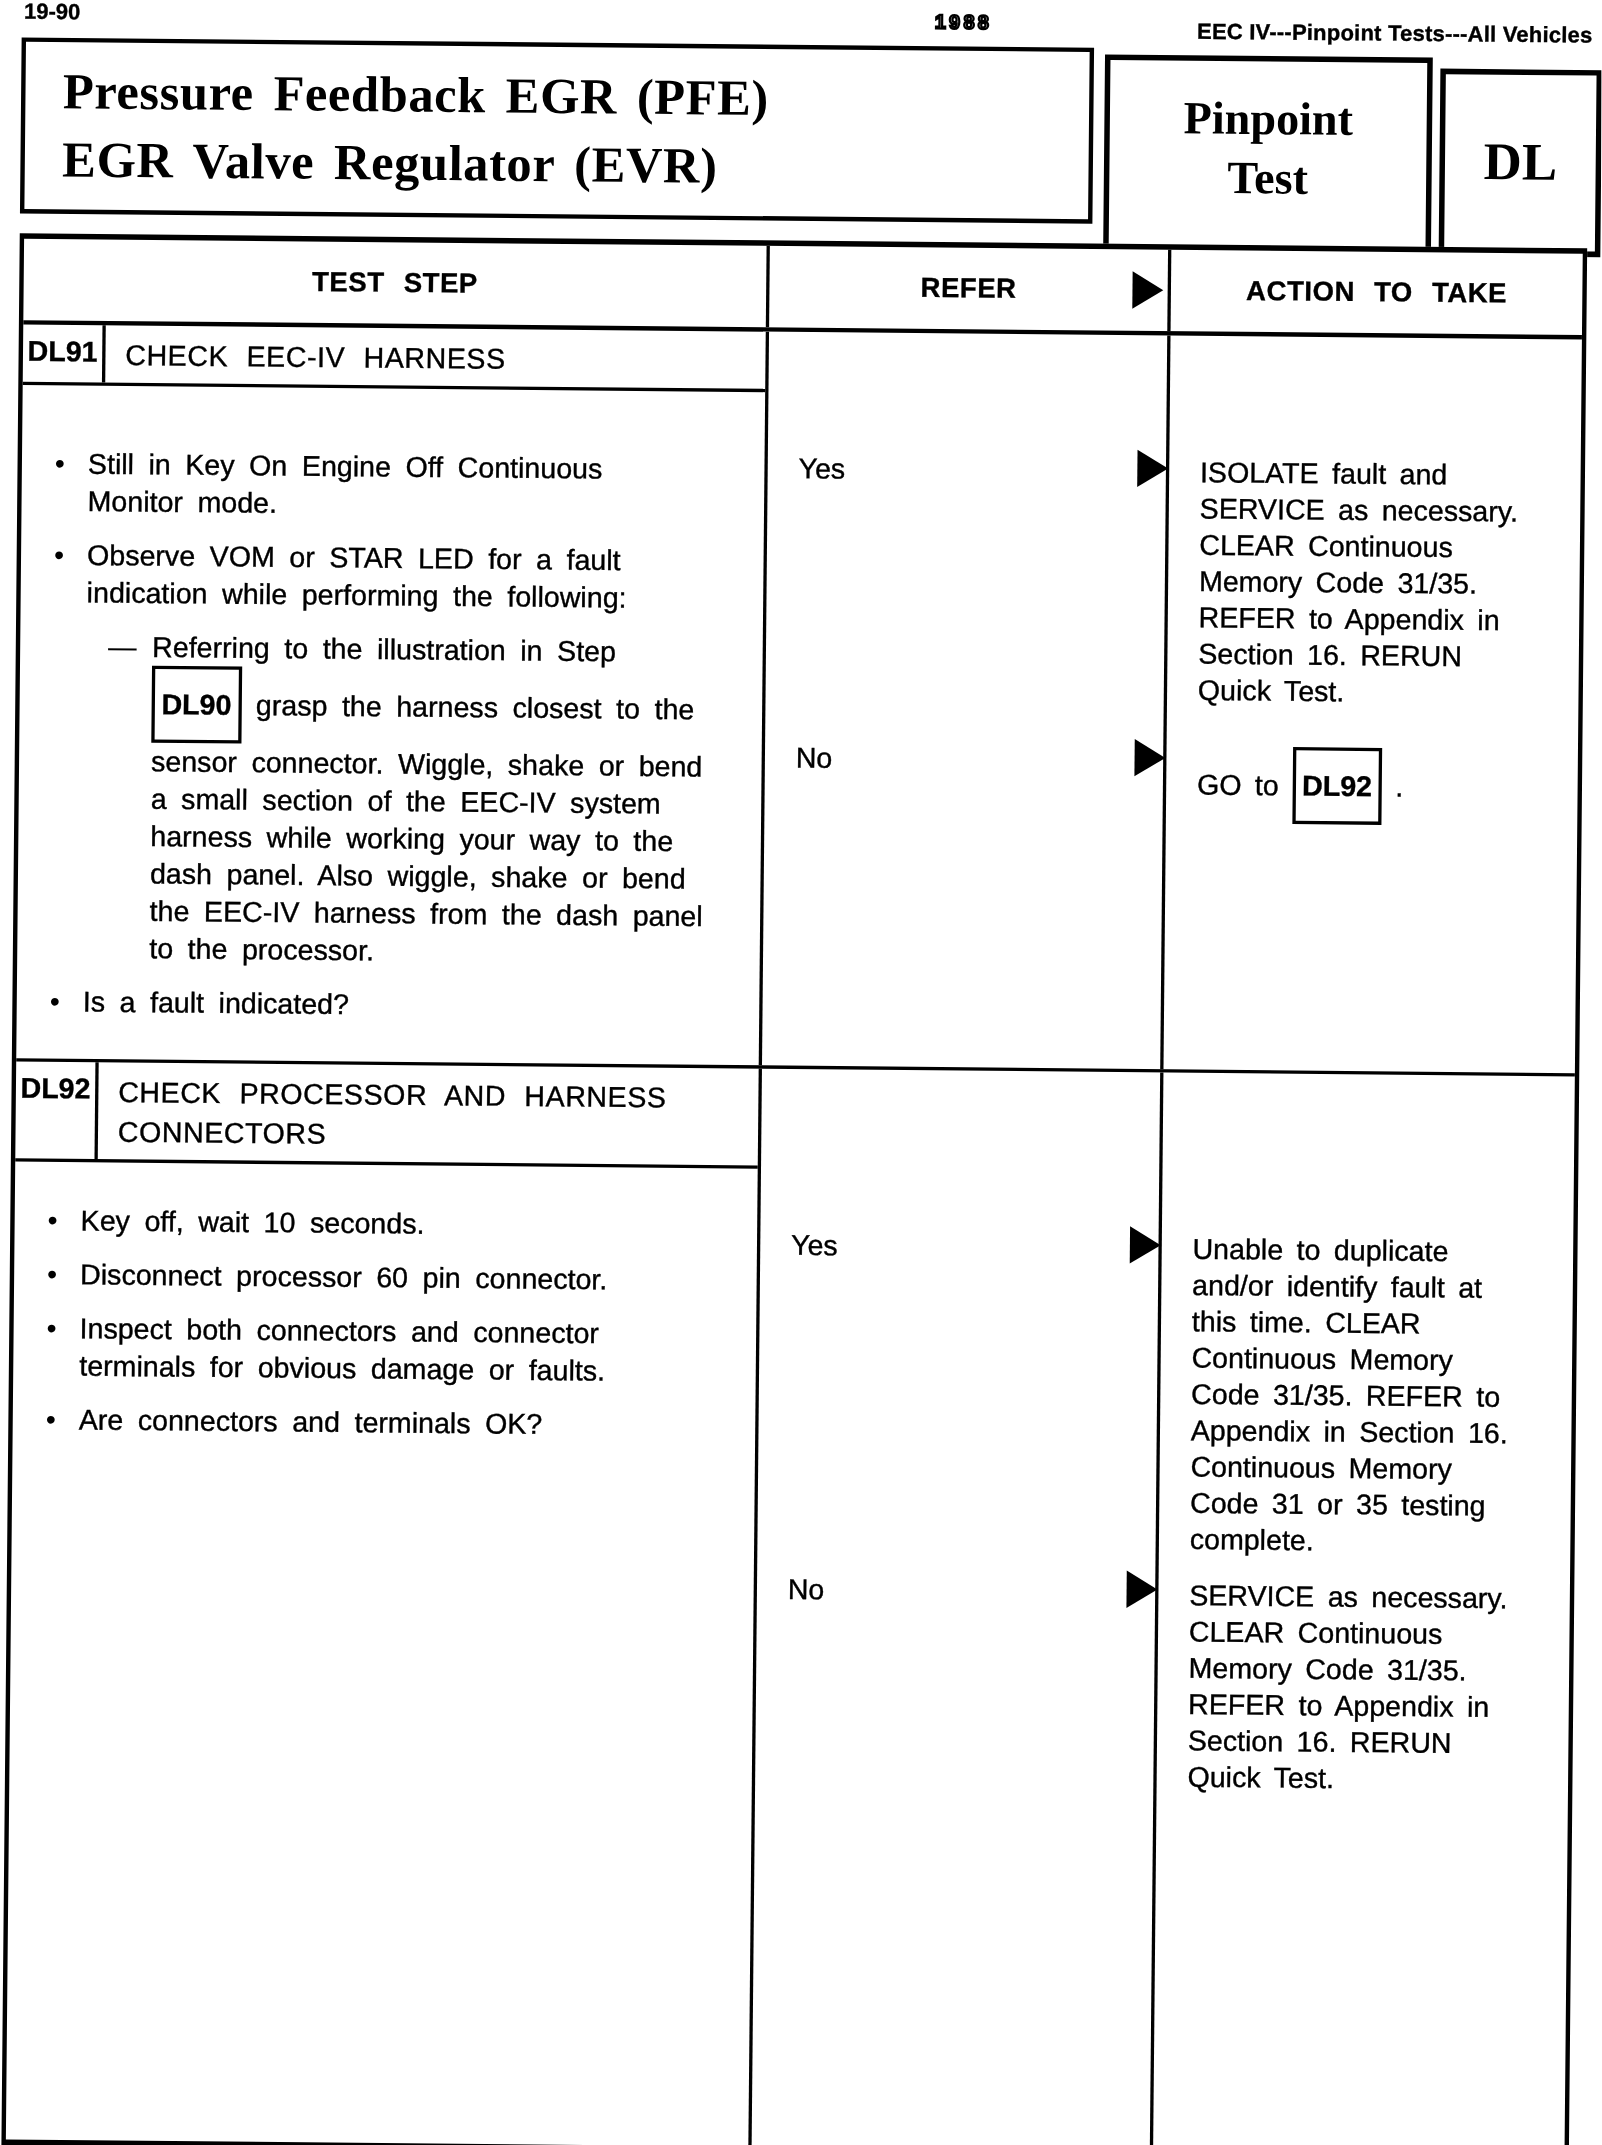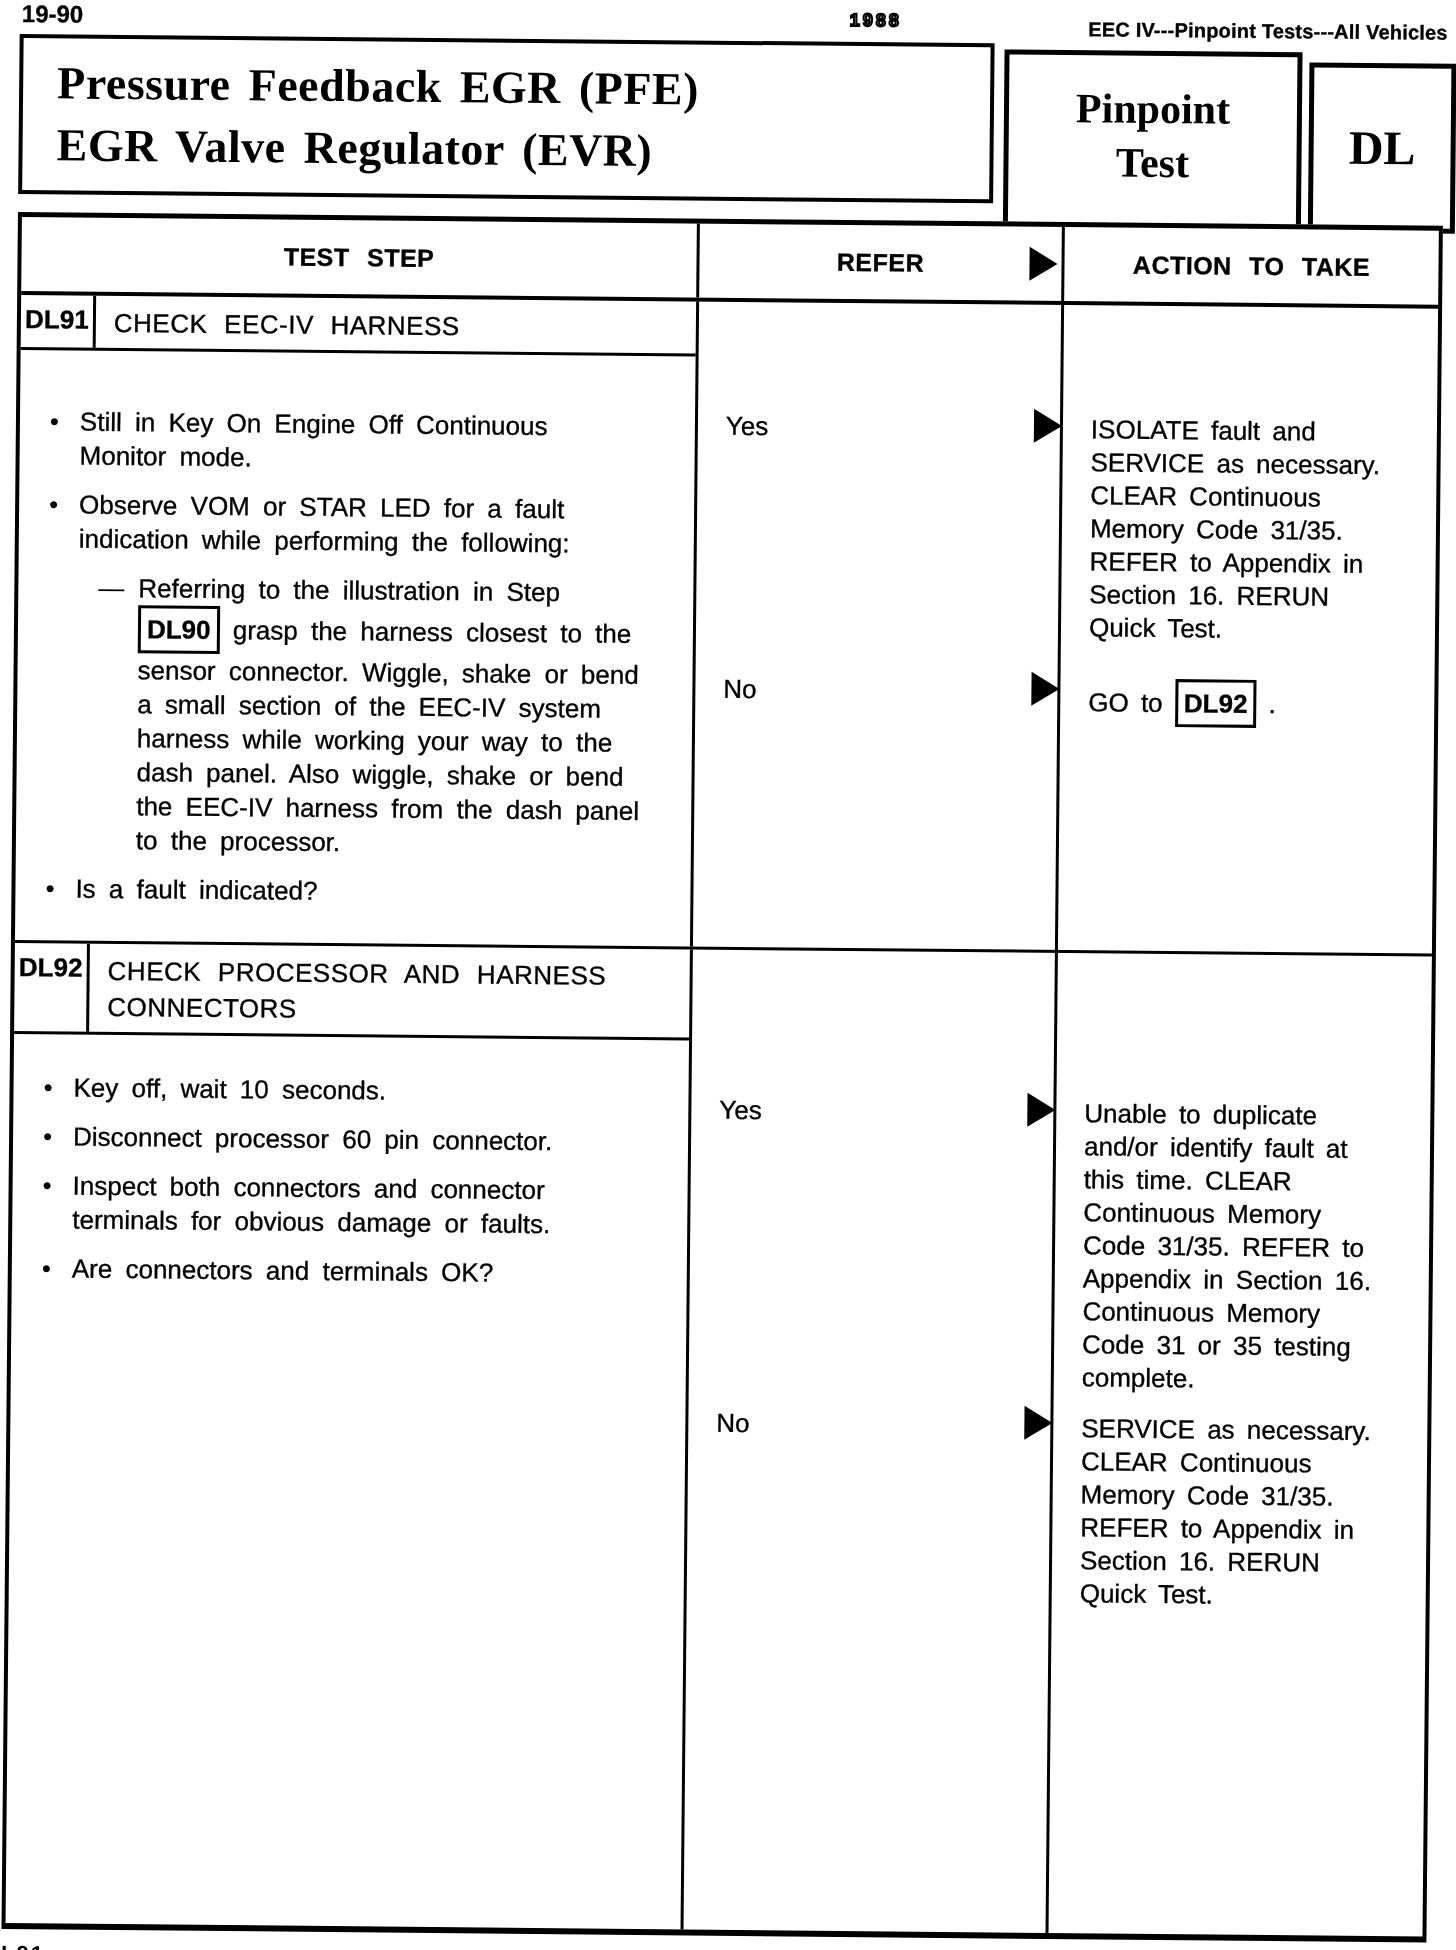--- a/index.html
+++ b/index.html
@@ -2,21 +2,21 @@
 <html><head>
 <meta charset="utf-8">
 <style>
   html,body{margin:0;padding:0;background:#fff;}
   #page{position:relative;width:1456px;height:1950px;background:#fff;overflow:hidden;
         font-family:"Liberation Sans","DejaVu Sans",sans-serif;color:#000;}
   #sheet{position:absolute;inset:0;transform:rotate(0.55deg);transform-origin:20px 0;}
   .t{-webkit-text-stroke:0.35px #000;}
 
   
-  #pageNum{position:absolute;left:22px;top:0px;font-size:24px;font-weight:700;}
+  #pageNum{position:absolute;left:22px;top:0px;font-size:20px;font-weight:700;}
   #stamp{position:absolute;left:850px;top:2px;font-size:18px;font-weight:800;letter-spacing:3px;
          color:#9a9a9a;-webkit-text-stroke:2px #000;}
   #hdrRight{position:absolute;right:8px;top:8px;font-size:20px;font-weight:700;letter-spacing:0.2px;}
 
   
   #boxes{position:absolute;left:20px;top:34px;width:1427px;height:196px;}
   #titleBox{position:absolute;left:0;top:0;width:967px;height:152px;border:4px solid #000;}
   #titleBox .tl{padding:14px 0 0 34px;font-family:"Liberation Serif","DejaVu Serif",serif;
     font-weight:700;font-size:46px;line-height:62px;letter-spacing:0.5px;word-spacing:6px;}
   #ppBox{position:absolute;left:985px;top:6px;width:288px;height:172px;border:5px solid #000;
@@ -45,21 +45,21 @@
   .label-row{display:flex;border-bottom:3px solid #000;}
   .sid{width:72px;border-right:3px solid #000;text-align:center;font-weight:700;font-size:26px;
        padding-top:9px;flex:none;}
   .stitle{padding:9px 6px 7px 18px;font-size:26px;line-height:36px;white-space:pre-line;
           letter-spacing:0.5px;word-spacing:9px;}
   .bullets{padding:0 8px 20px 16px;font-size:26px;line-height:34px;word-spacing:6px;}
   .b{position:relative;padding-left:44px;margin-bottom:15px;white-space:pre-line;}
   .b .mk{position:absolute;left:14px;top:0;}
   .b.dash{padding-left:104px;}
   .b.dash .mk{left:64px;}
-  .ref{display:inline-block;border:3px solid #000;padding:6px 6px;font-weight:700;line-height:30px;}
+  .ref{display:inline-block;border:3px solid #000;padding:17px 6px;font-weight:700;line-height:30px;}
 
   .step-mid{width:365px;border-left:3px solid #000;box-sizing:border-box;position:relative;}
   .res{position:relative;padding-left:28px;font-size:26px;line-height:33px;}
   .res .arrowhead{position:absolute;right:-2px;top:-4px;}
   .step-right{flex:1;border-left:3px solid #000;box-sizing:border-box;}
   .act{padding-left:28px;padding-right:8px;font-size:26px;line-height:33px;white-space:pre-line;
        word-spacing:5px;}
 
   
   .step[data-step="DL91"]{min-height:626px;}

